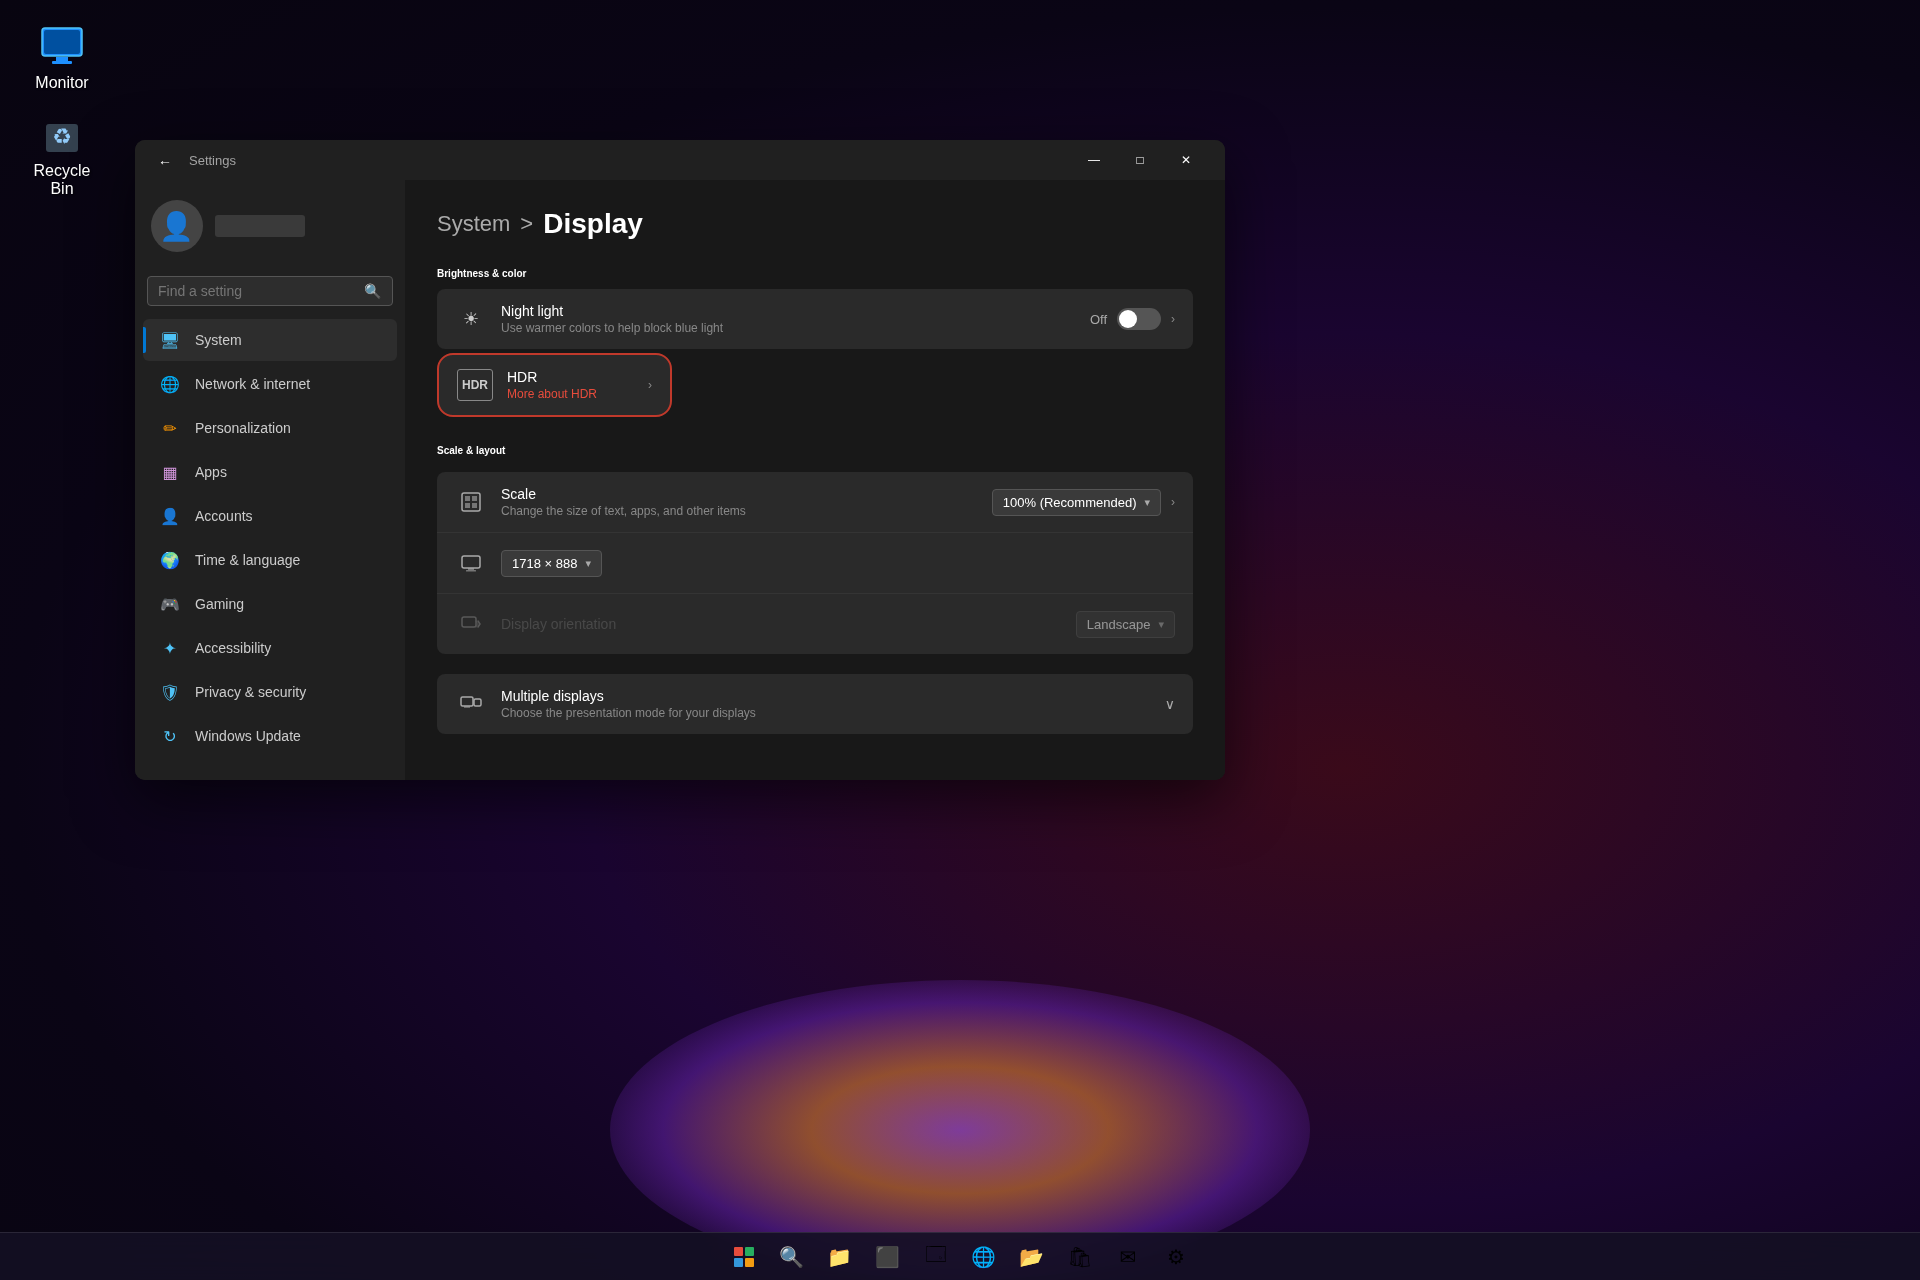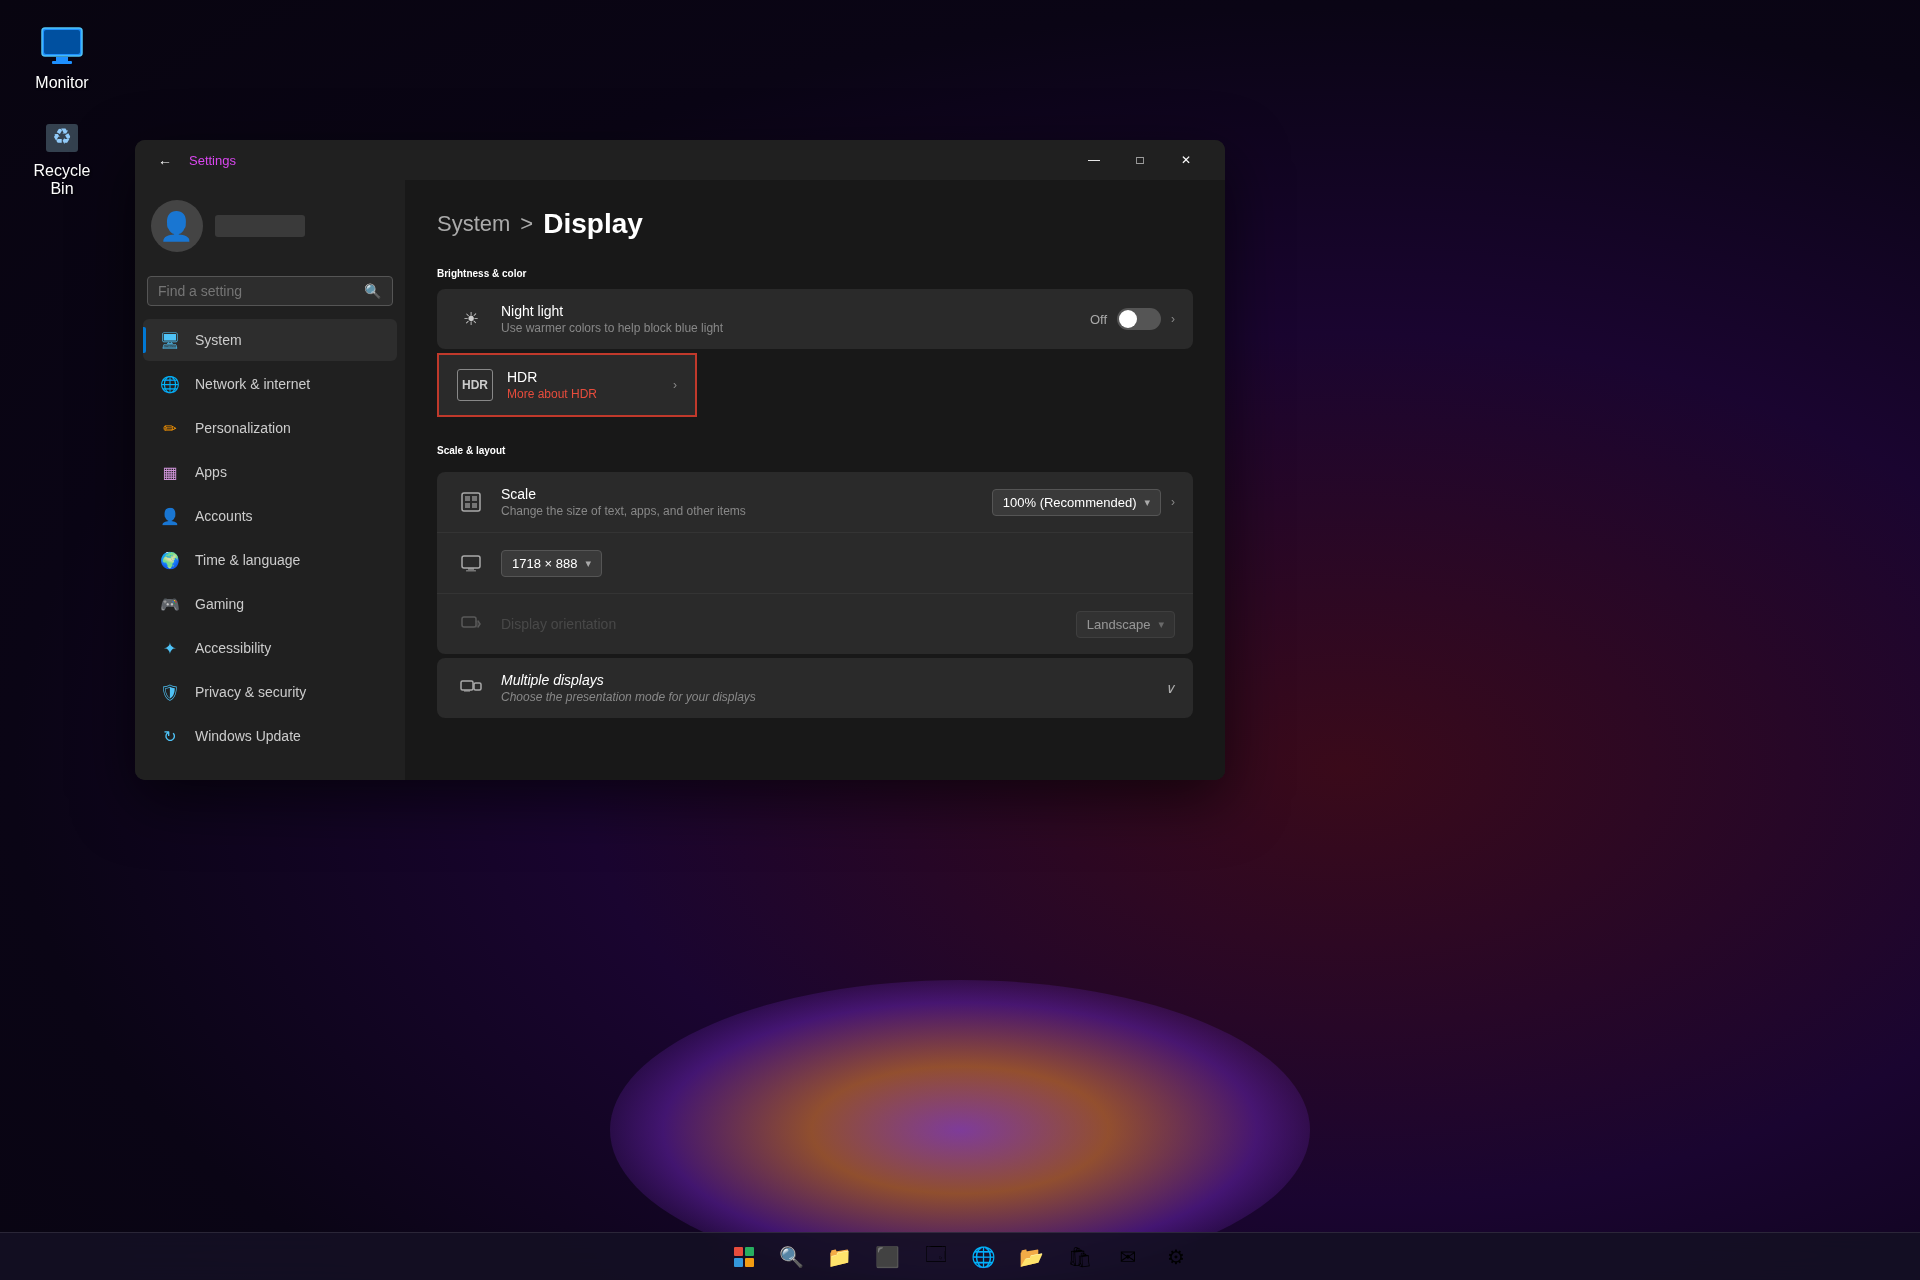--- a/index.html
+++ b/index.html
@@ -109,21 +109,21 @@
       flex-shrink: 0;
     }
 
     .title-bar-left {
       display: flex;
       align-items: center;
       gap: 10px;
     }
 
     .title-bar-text {
-      color: #d946ef;
+      color: #a3a3a3;
       font-size: 13px;
     }
 
     .title-bar-controls {
       display: flex;
       gap: 0;
     }
 
     .title-btn {
       width: 46px;
@@ -371,25 +371,25 @@
     }
 
     .dropdown-chevron {
       color: #aaa;
       font-size: 11px;
     }
 
     
     .hdr-card {
       border: 2px solid #c0392b;
-      border-radius: 0;
+      border-radius: 16px;
       background: #2a2a2a;
       overflow: hidden;
       margin-bottom: 28px;
-      width: 260px;
+      width: 235px;
     }
 
     .hdr-card .settings-row {
       border-bottom: none;
     }
 
     .section-gap { margin-bottom: 16px; }
 
     
     .icon-blue { color: #4fc3f7; }
@@ -657,21 +657,21 @@
           </div>
           <div class="row-control">
             <div class="dropdown">
               <span>Landscape</span>
               <span class="dropdown-chevron">▾</span>
             </div>
           </div>
         </div>
       </div>
 
-      <div style="margin-top: 4px; font-style: italic;">
+      <div style="margin-top: 20px;">
         <div class="settings-card">
           <div class="expand-row">
             <div class="row-icon">
               <svg width="22" height="22" viewBox="0 0 22 22" fill="none">
                 <rect x="1" y="4" width="12" height="9" rx="1.5" stroke="#aaa" stroke-width="1.5"></rect>
                 <rect x="4" y="13" width="6" height="2" fill="#aaa" opacity="0.5"></rect>
                 <rect x="14" y="6" width="7" height="7" rx="1.5" stroke="#aaa" stroke-width="1.5"></rect>
               </svg>
             </div>
             <div class="row-text">

